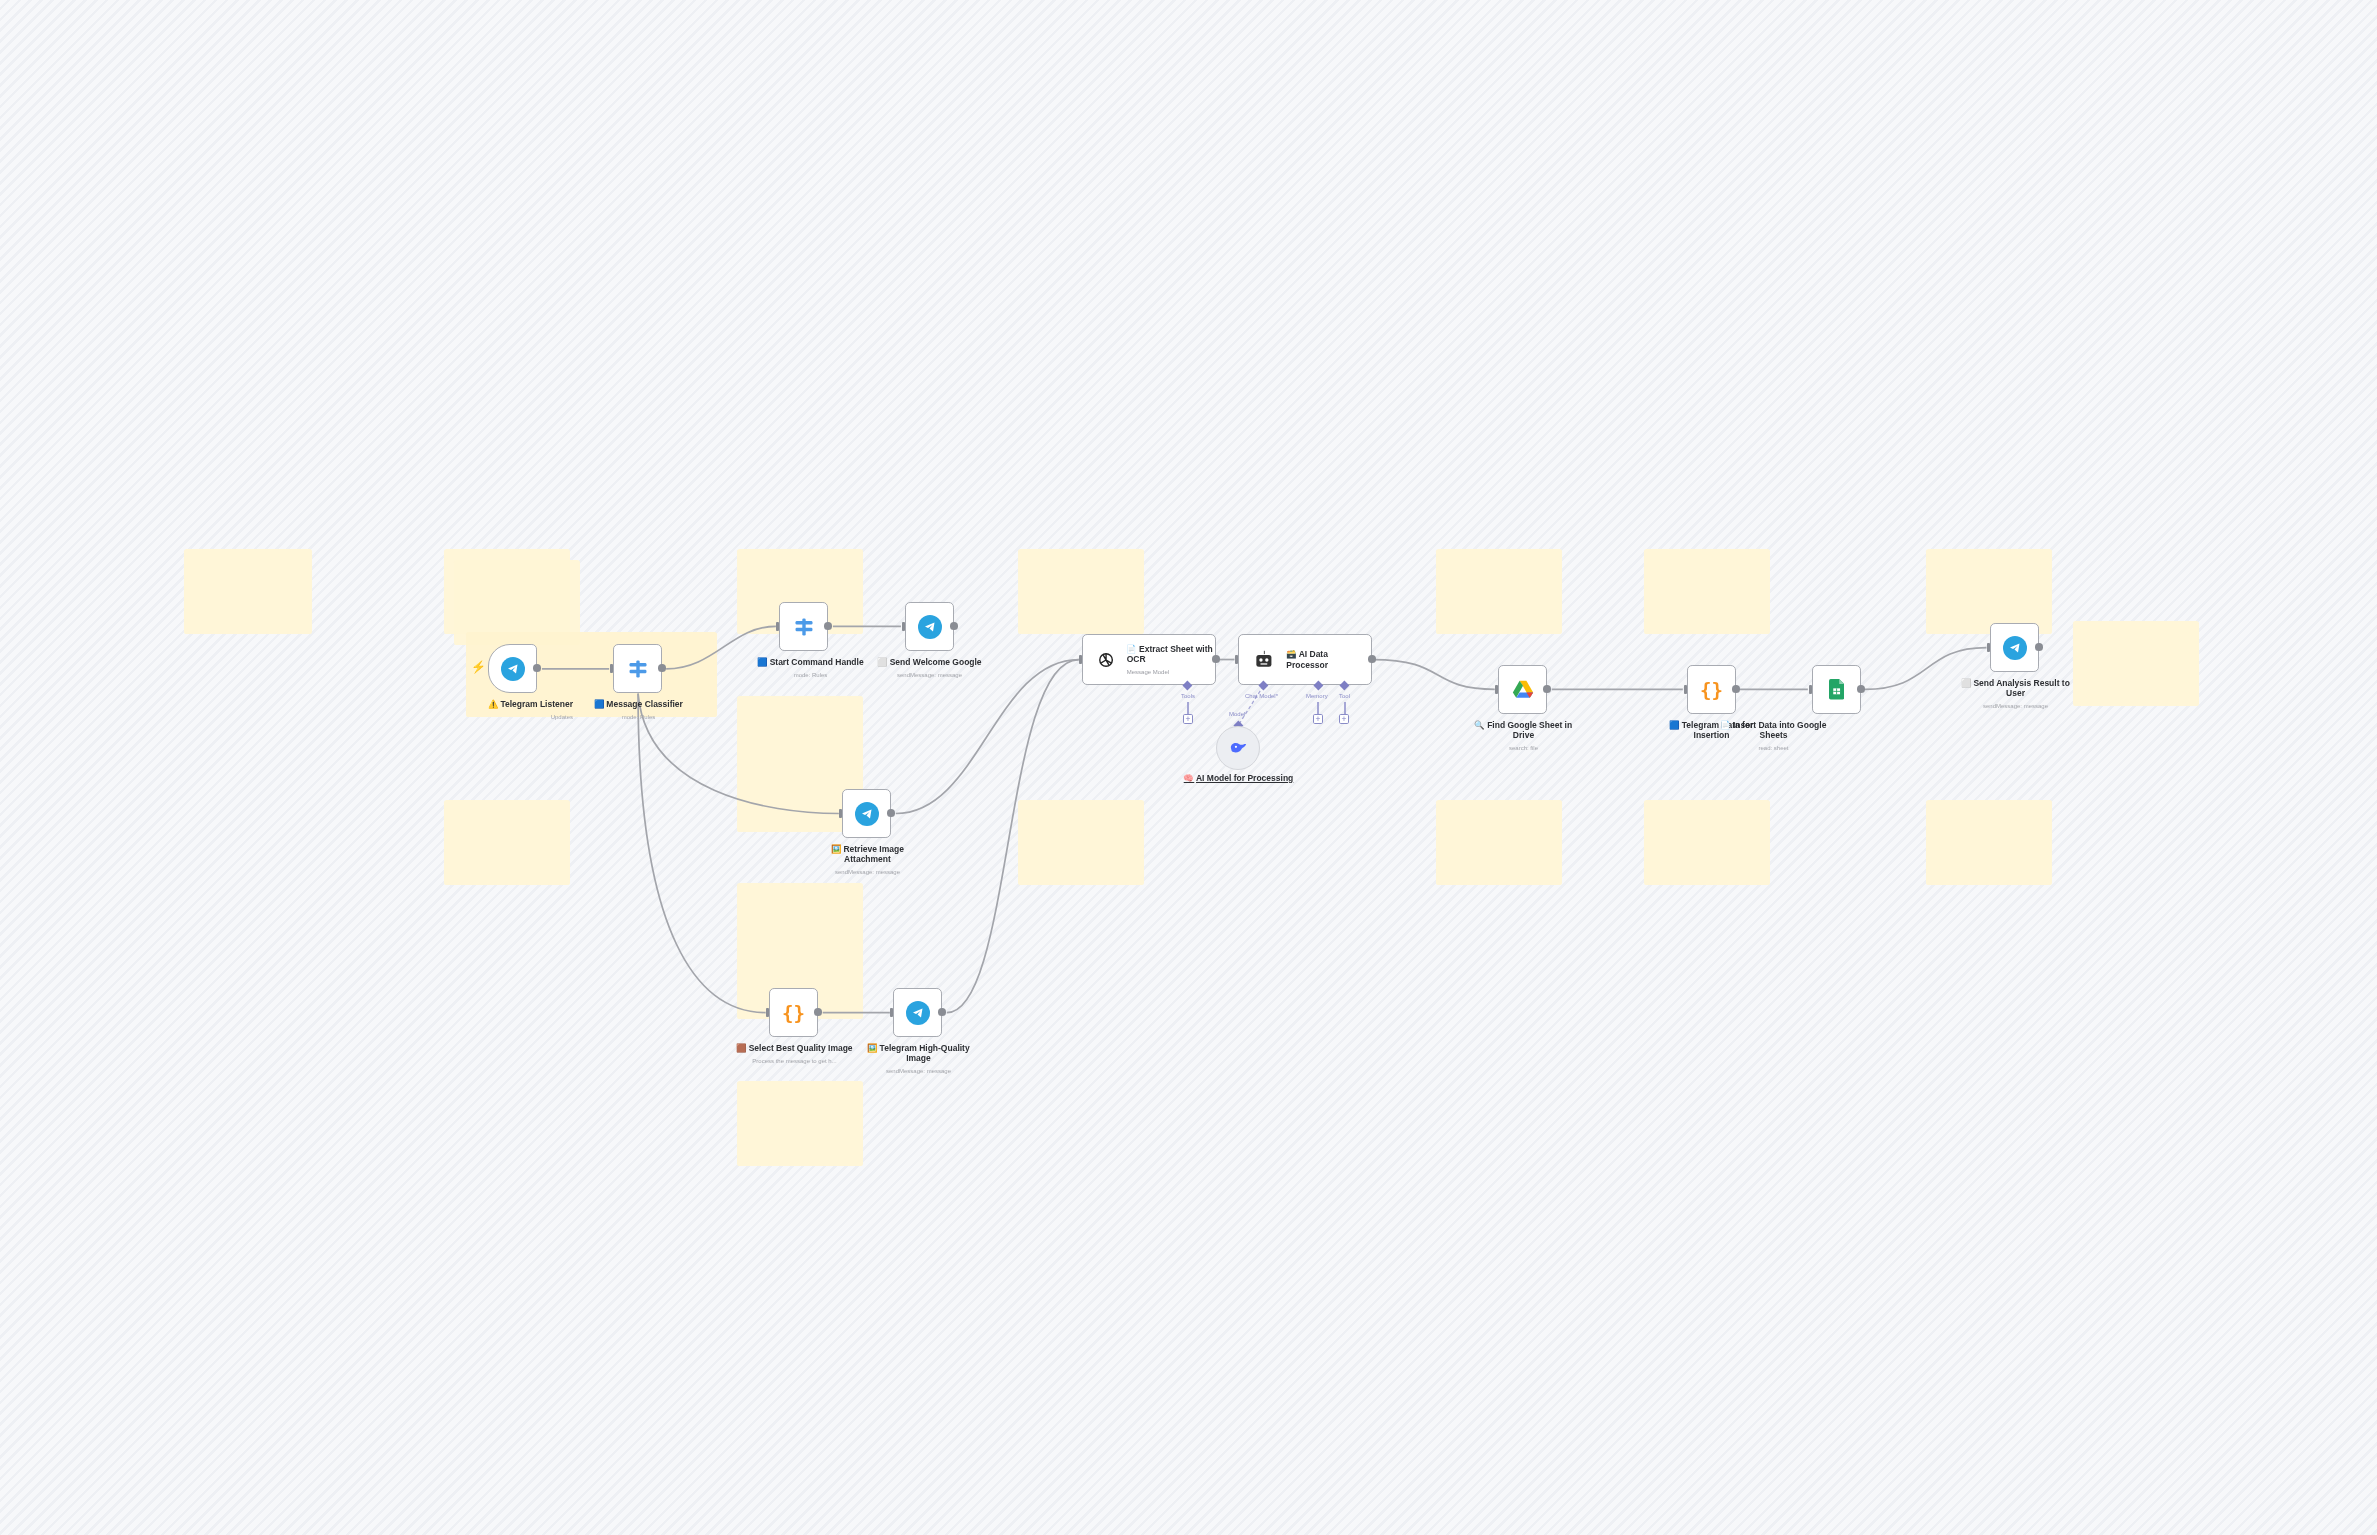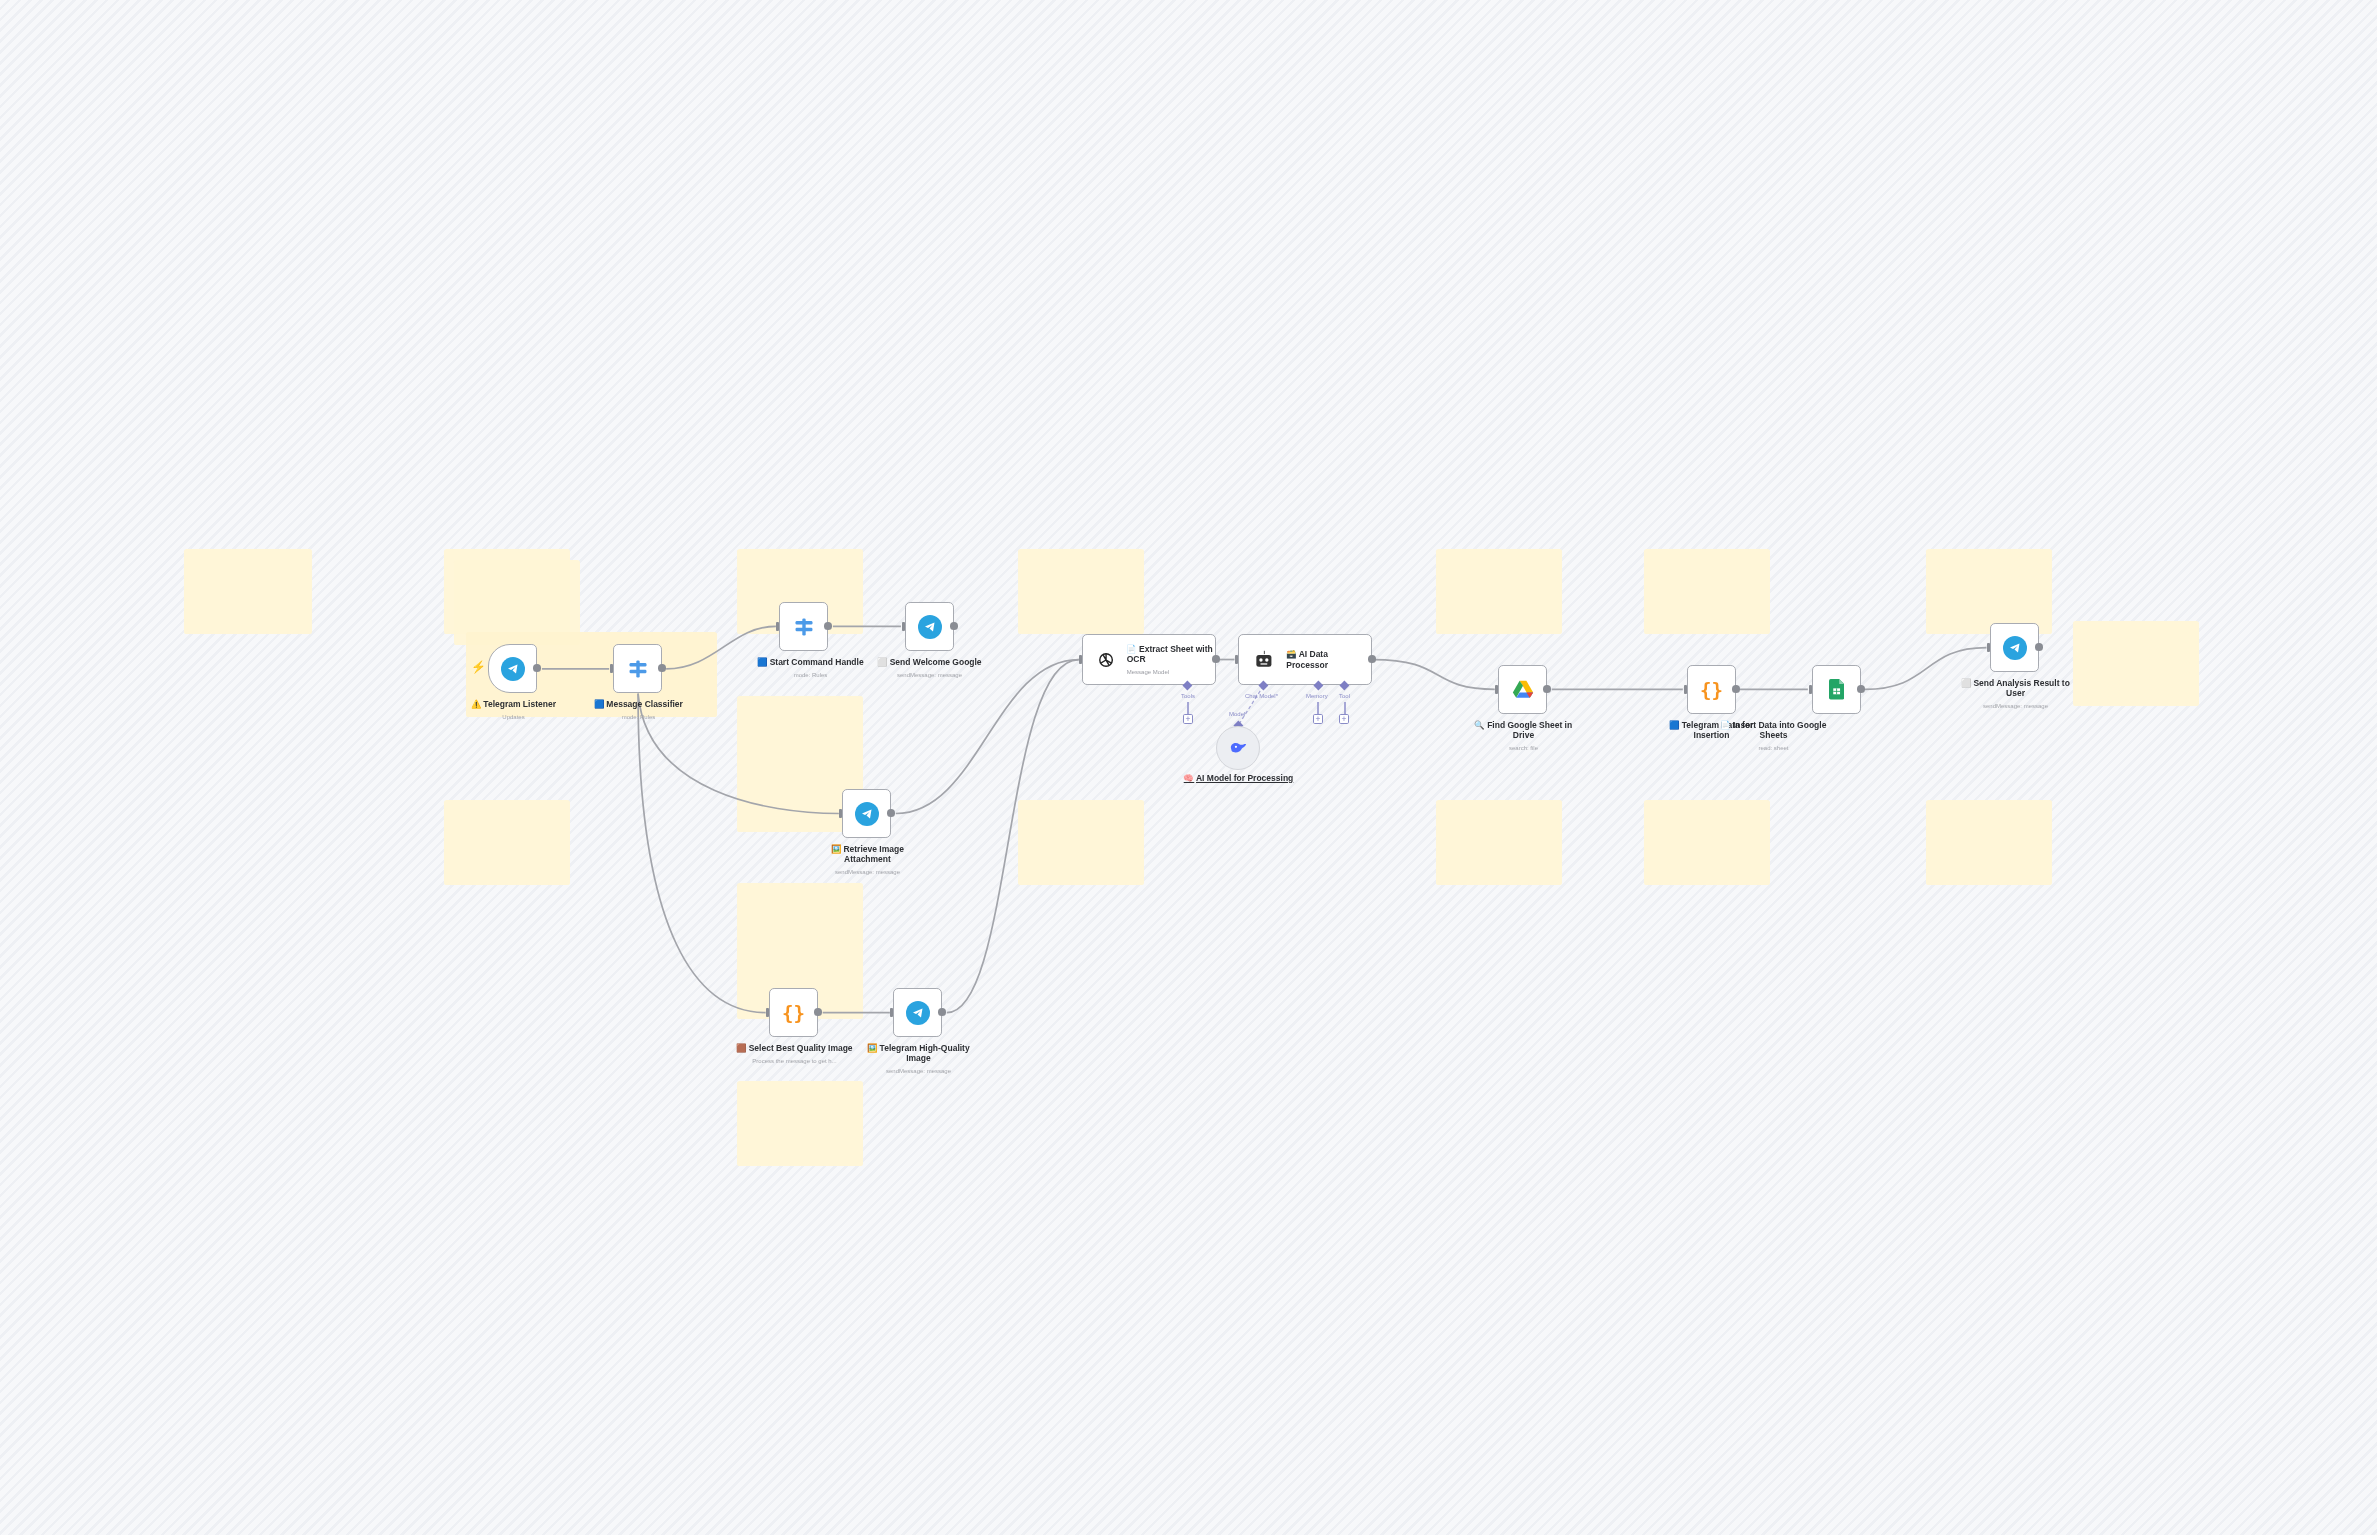--- a/index.html
+++ b/index.html
@@ -84,21 +84,21 @@
 
   <span class="bolt" style="left:471px;top:660px;">⚡</span>
   <div class="node trigger" style="left:488px;top:644px;">
     <div class="tg">
       <svg width="12" height="12" viewBox="0 0 24 24">
           <path d="M2 11 L21 3 L18 21 L11 15 L17 8 L8 14 Z" fill="#fff"></path>
         </svg>
     </div>
     <span class="port-out"></span>
   </div>
-  <div class="label" style="left:454px;top:699px;">
+  <div class="label" style="left:454px;top:699px;text-align:right;">
     <span class="emoji">⚠️</span><span>Telegram Listener</span>
     <span class="sublabel">Updates</span>
   </div>
 
   <div class="node" style="left:613px;top:644px;">
     <span class="port-in"></span>
     <svg width="22" height="22" viewBox="0 0 26 26">
         <rect x="3" y="6" width="20" height="4" rx="1.5" fill="#4c9ae8"></rect>
         <rect x="3" y="14" width="20" height="4" rx="1.5" fill="#4c9ae8"></rect>
         <rect x="11" y="3" width="4" height="20" rx="1.5" fill="#4c9ae8"></rect>

